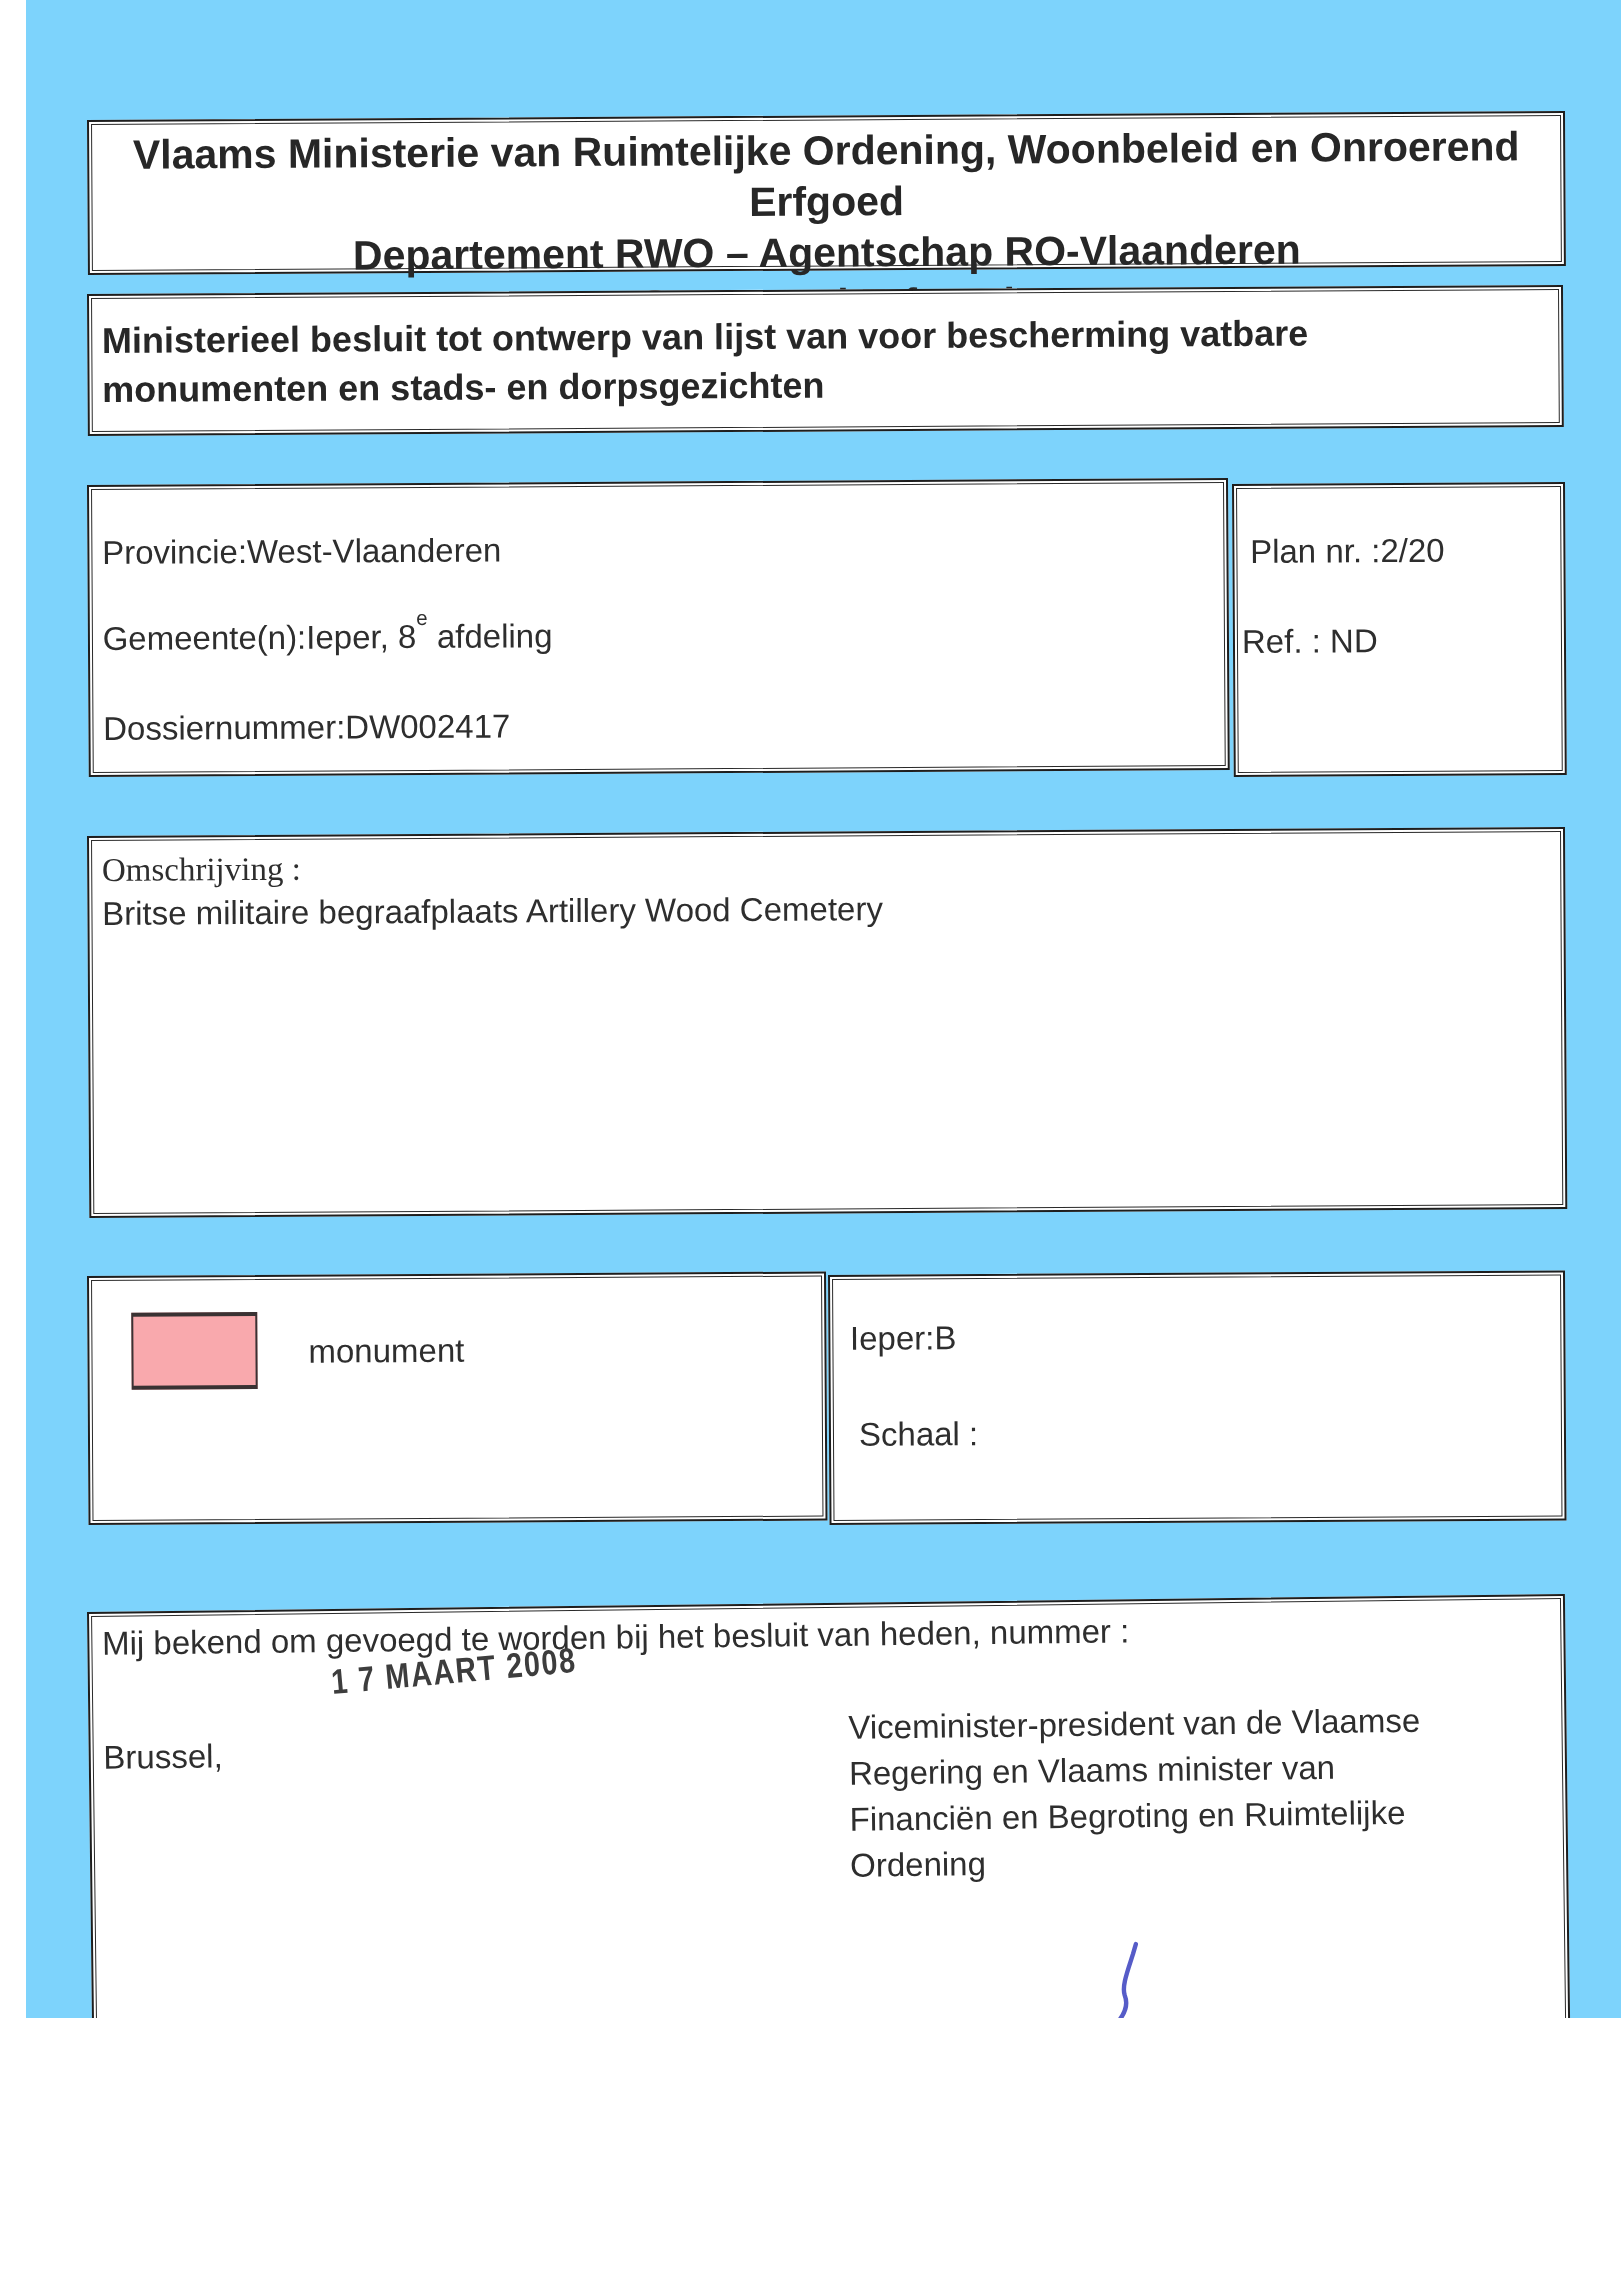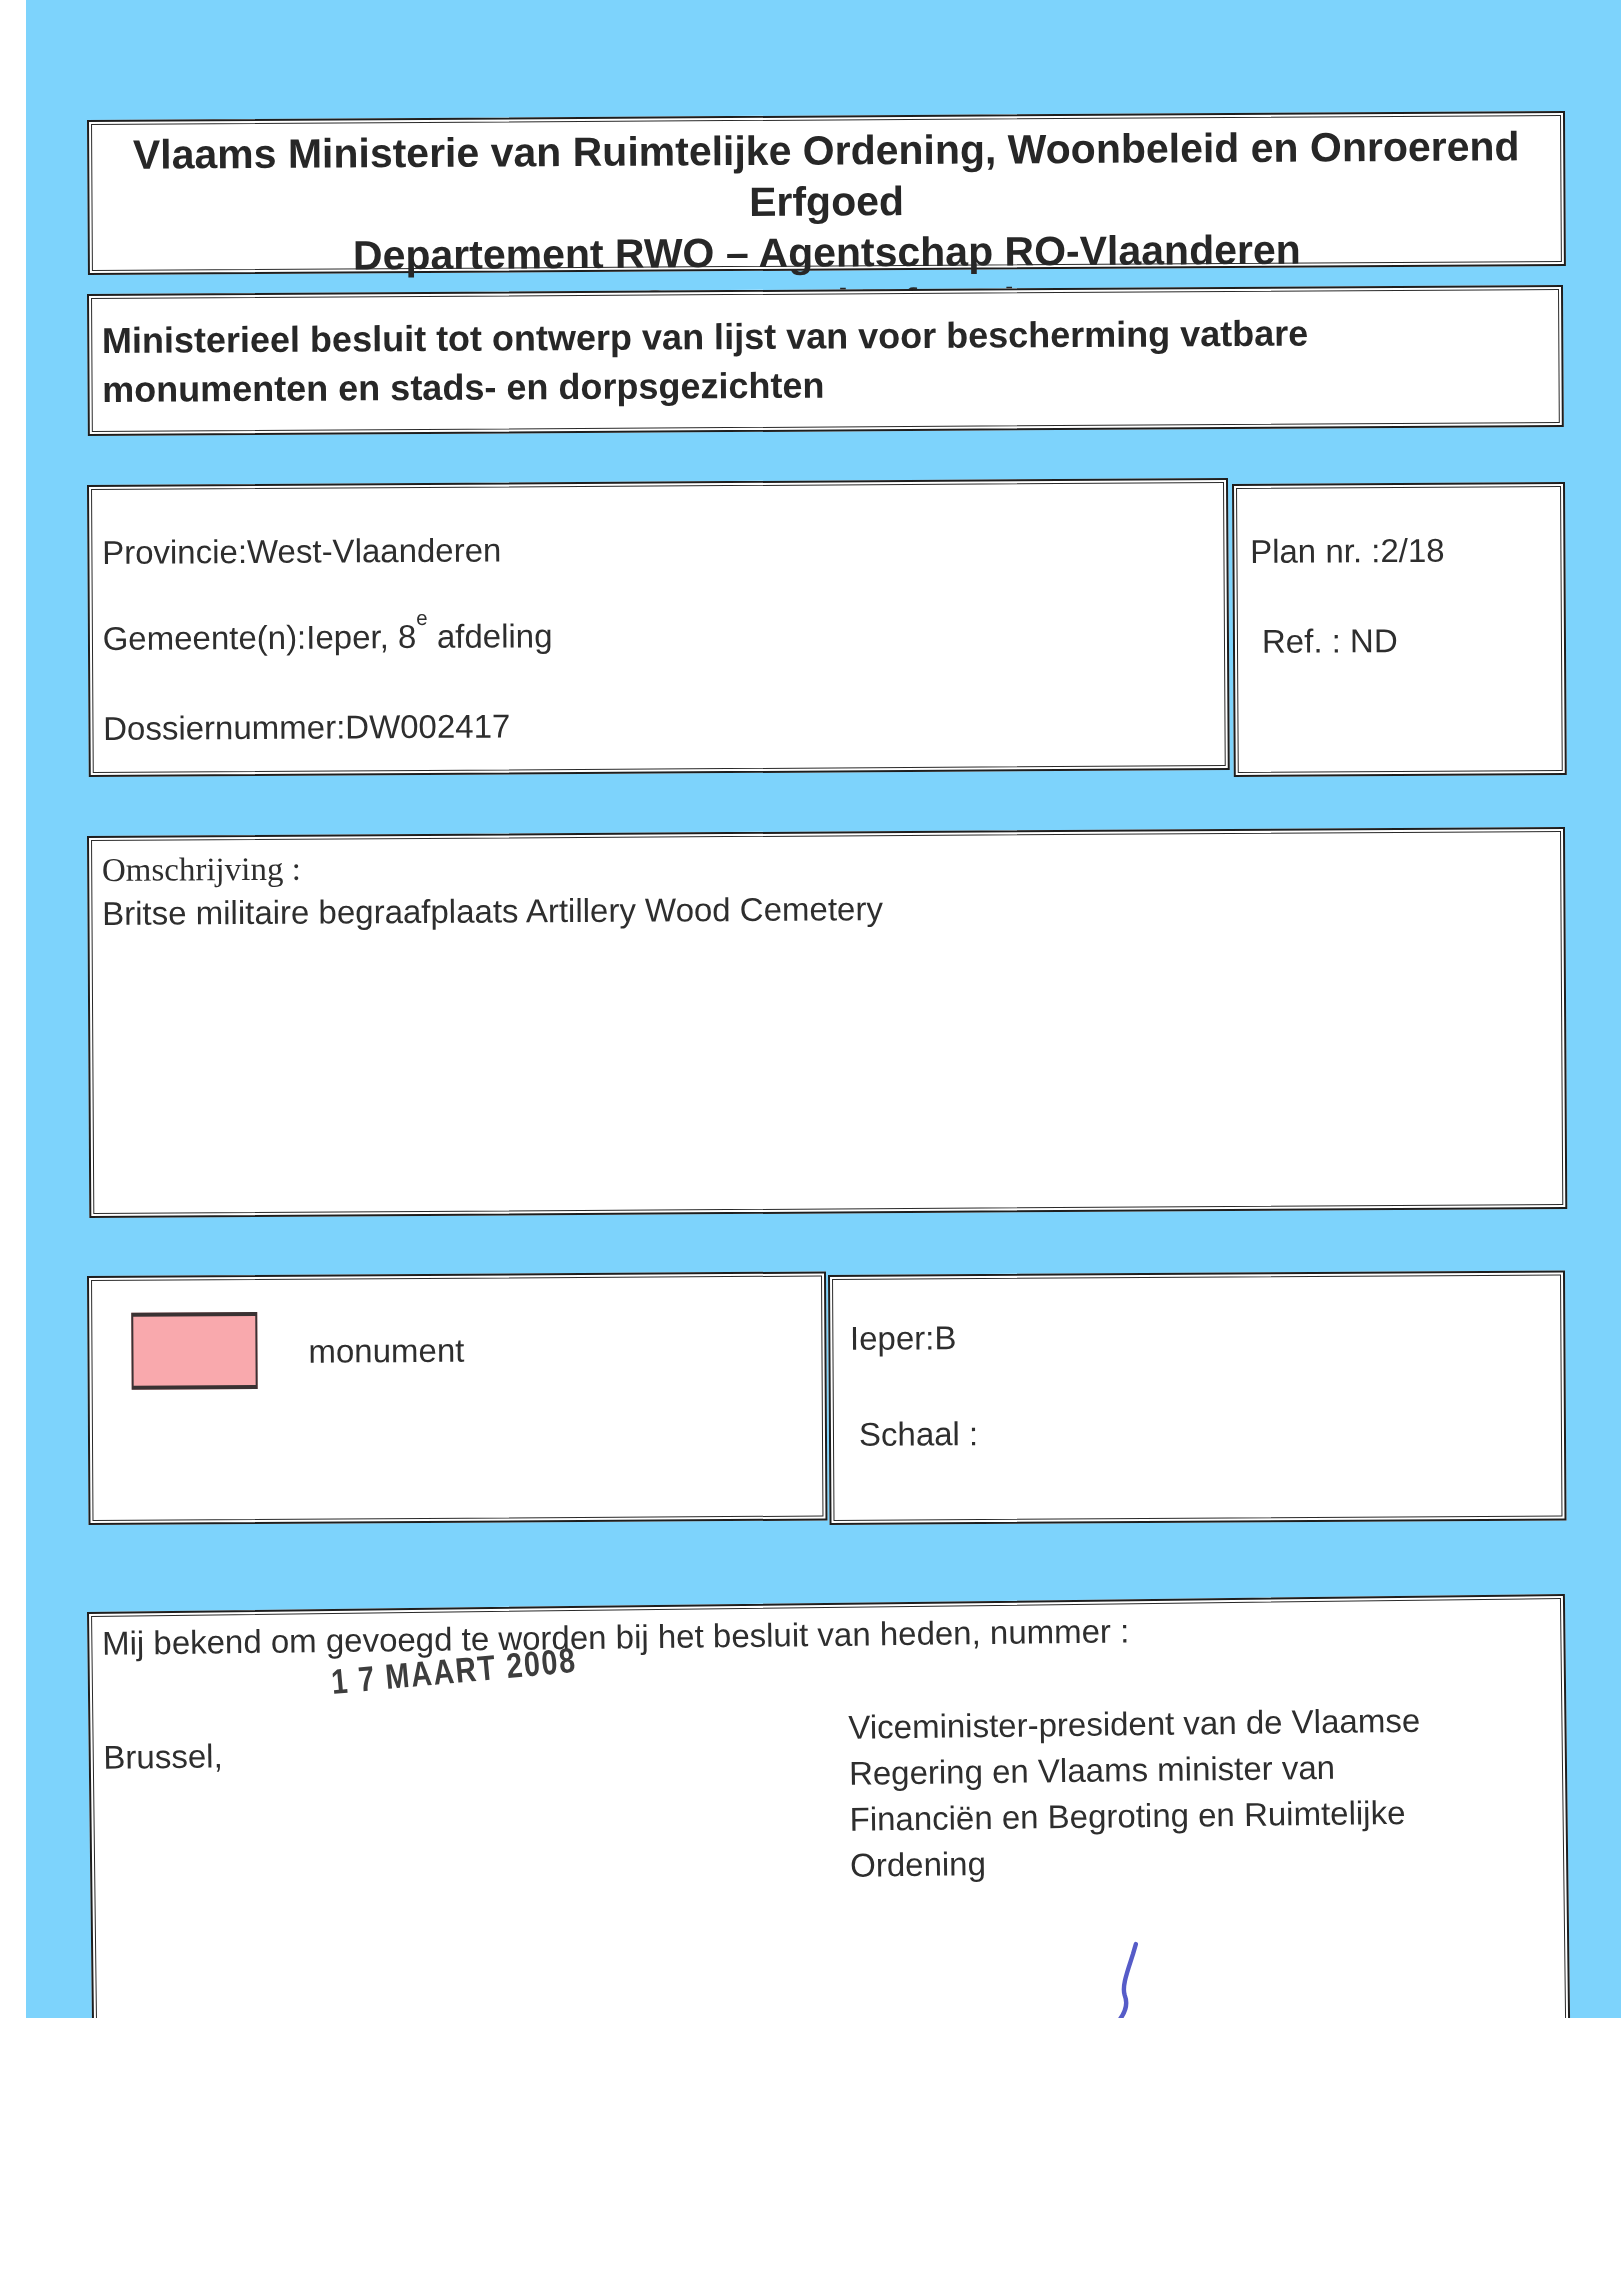--- a/index.html
+++ b/index.html
@@ -132,22 +132,22 @@
     </div>
   </div>
 
   <div class="box" style="left:61px; top:485px; width:1137px; height:288px;">
     <div class="abs t" style="left:12.7px; top:46px;">Provincie:West-Vlaanderen</div>
     <div class="abs t" style="left:12.7px; top:132px;"><span>Gemeente(n):Ieper, 8</span><sup class="e">e</sup><span> afdeling</span></div>
     <div class="abs t" style="left:12.7px; top:222px;">Dossiernummer:DW002417</div>
   </div>
 
   <div class="box" style="left:1206px; top:484px; width:329px; height:289px;">
-    <div class="abs t" style="left:15.7px; top:46px;">Plan nr. :2/18</div>
-    <div class="abs t" style="left:27px; top:136px;">Ref. : ND</div>
+    <div class="abs t" style="left:15.7px; top:46px;">Plan nr. :2/20</div>
+    <div class="abs t" style="left:7px; top:136px;">Ref. : ND</div>
   </div>
 
   <div class="box" style="left:61px; top:836px; width:1474px; height:378px;">
     <div class="abs t" style="left:12.7px; top:12.7px;font-family:Liberation Serif, serif;">Omschrijving :</div>
     <div class="abs t" style="left:12.7px; top:56px;">Britse militaire begraafplaats Artillery Wood Cemetery</div>
   </div>
 
   <div class="box" style="left:61px; top:1276px; width:735px; height:245px;">
     <div class="swatch" style="background: rgb(249, 169, 173);"></div>
     <div class="abs t" style="left:219px; top:55px;">monument</div>

